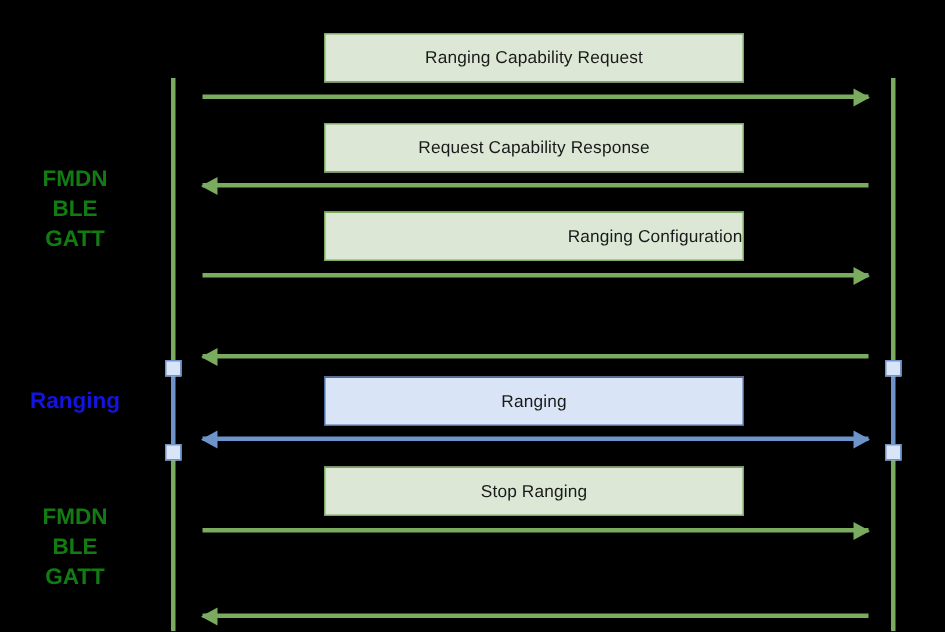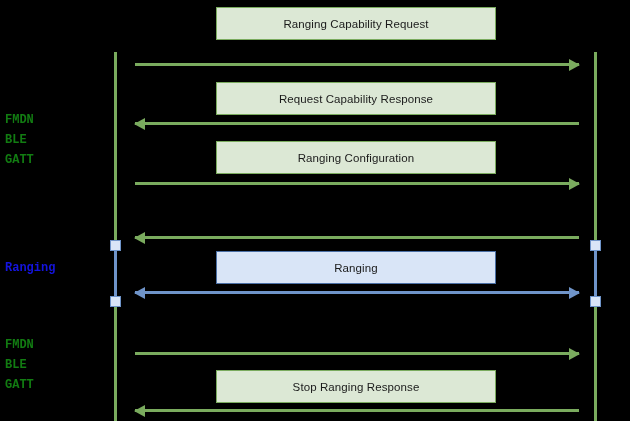--- a/index.html
+++ b/index.html
@@ -96,24 +96,24 @@
   }
   .arrow.green .head.right { border-left: 11px solid #7aab5e; }
   .arrow.green .head.left  { border-right: 11px solid #7aab5e; }
   .arrow.blue  .head.right { border-left: 11px solid #6f94c9; }
   .arrow.blue  .head.left  { border-right: 11px solid #6f94c9; }
 
   
   .phase-label {
     position: absolute;
     width: 90px;
-    font-size: 12px;
+    text-align: center;
+    font-size: 15px;
     font-weight: bold;
     line-height: 20px;
-    font-family: Liberation Mono, monospace;
   }
   .phase-label.green { color: #127c12; }
   .phase-label.blue  { color: #1414e0; }
   .phase-label span { display: block; }
 </style>
 </head>
 <body>
 
 <div id="diagram">
 
@@ -139,37 +139,37 @@
   <div class="phase-label blue" style="left:5px; top:258px;">
     <span>Ranging</span>
   </div>
 
   <div class="phase-label green" style="left:5px; top:335px;">
     <span>FMDN</span>
     <span>BLE</span>
     <span>GATT</span>
   </div>
 
-  <div class="msg-box green" style="top:7px;">
+  <div class="msg-box green" style="top:22px;">
     <span>Ranging Capability Request</span>
   </div>
   <div class="arrow green" style="left:135px; top:63px; width:444px;">
     <div class="shaft"></div>
     <div class="head right"></div>
   </div>
 
   <div class="msg-box green" style="top:82px;">
     <span>Request Capability Response</span>
   </div>
   <div class="arrow green" style="left:135px; top:122px; width:444px;">
     <div class="shaft"></div>
     <div class="head left"></div>
   </div>
 
-  <div class="msg-box green" style="top:141px;">
+  <div class="msg-box green" style="top:141px;justify-content:flex-end;">
     <span>Ranging Configuration</span>
   </div>
   <div class="arrow green" style="left:135px; top:182px; width:444px;">
     <div class="shaft"></div>
     <div class="head right"></div>
   </div>
 
   <div class="arrow green" style="left:135px; top:236px; width:444px;">
     <div class="shaft"></div>
     <div class="head left"></div>
@@ -177,26 +177,26 @@
 
   <div class="msg-box blue" style="top:251px;">
     <span>Ranging</span>
   </div>
   <div class="arrow blue" style="left:135px; top:291px; width:444px;">
     <div class="shaft"></div>
     <div class="head left"></div>
     <div class="head right"></div>
   </div>
 
+  <div class="msg-box green" style="top:311px;">
+    <span>Stop Ranging</span>
+  </div>
   <div class="arrow green" style="left:135px; top:352px; width:444px;">
     <div class="shaft"></div>
     <div class="head right"></div>
   </div>
 
-  <div class="msg-box green" style="top:370px;">
-    <span>Stop Ranging Response</span>
-  </div>
   <div class="arrow green" style="left:135px; top:409px; width:444px;">
     <div class="shaft"></div>
     <div class="head left"></div>
   </div>
 
 </div>
 
 </body></html>

